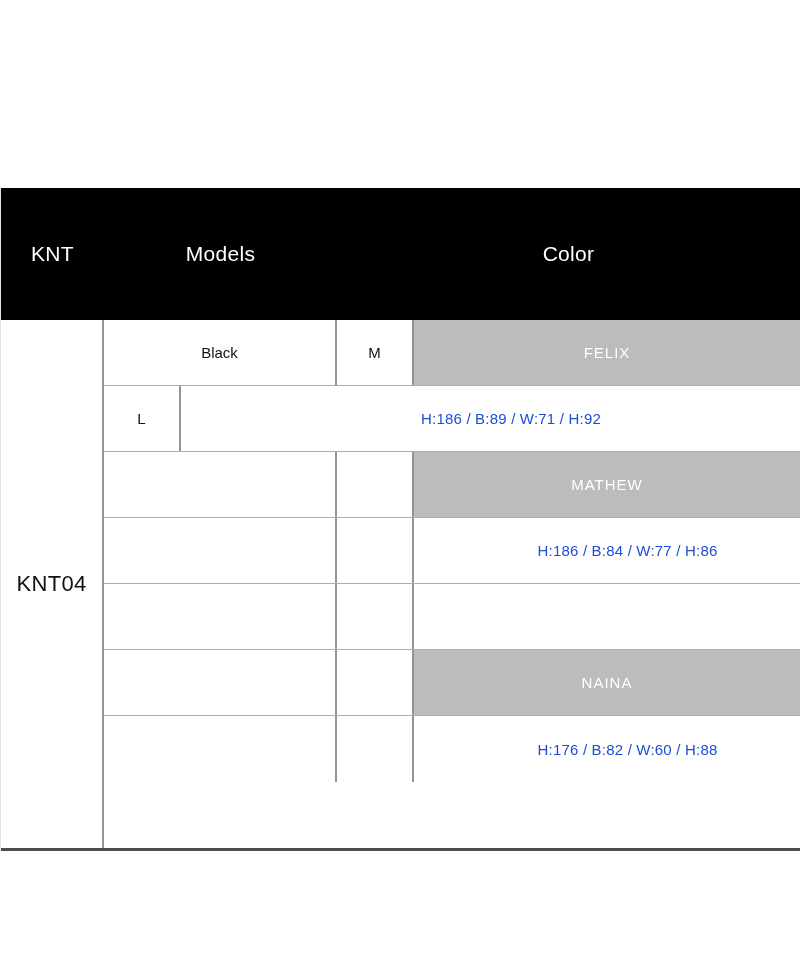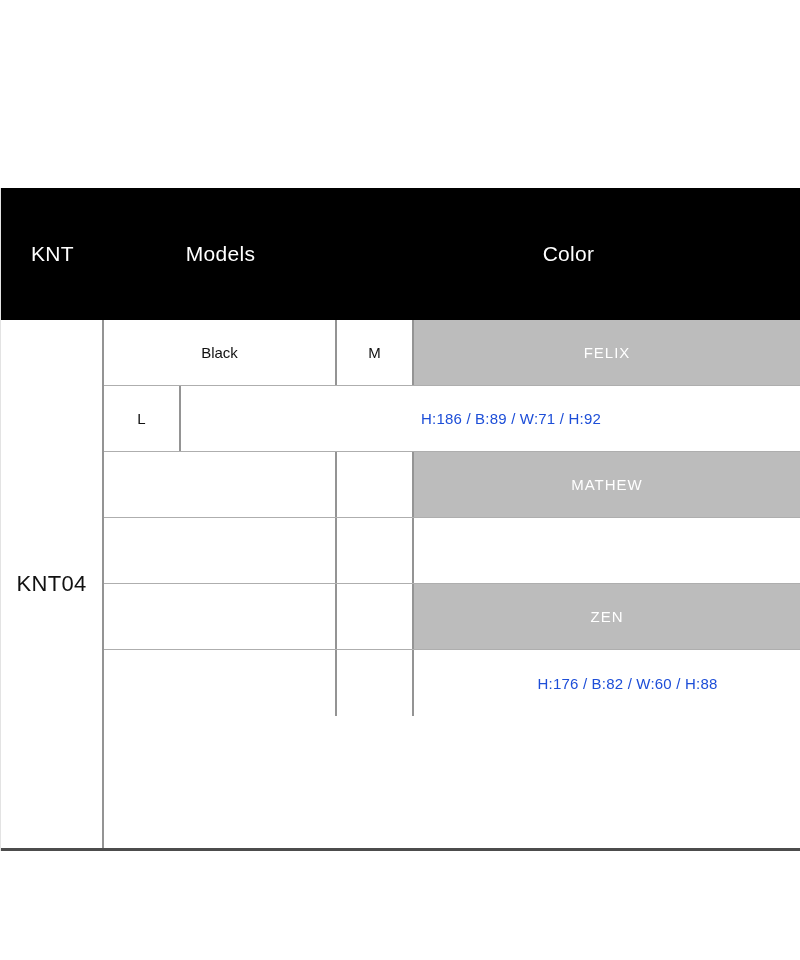--- a/index.html
+++ b/index.html
@@ -138,29 +138,34 @@
 
         <div class="row">
           <div class="cell cell-color"></div>
           <div class="cell cell-size"></div>
           <div class="cell cell-models model-name">MATHEW</div>
         </div>
 
         <div class="row">
           <div class="cell cell-color"></div>
           <div class="cell cell-size"></div>
+          <div class="cell cell-models measurements">H:186 / B:84 / W:77 / H:86</div>
         </div>
 
         <div class="row">
           <div class="cell cell-color"></div>
           <div class="cell cell-size"></div>
-          <div class="cell cell-models model-name">ZEN</div>
         </div>
 
 
+        <div class="row">
+          <div class="cell cell-color"></div>
+          <div class="cell cell-size"></div>
+          <div class="cell cell-models model-name">NAINA</div>
+        </div>
 
         <div class="row">
           <div class="cell cell-color"></div>
           <div class="cell cell-size"></div>
           <div class="cell cell-models measurements">H:176 / B:82 / W:60 / H:88</div>
         </div>
 
       </div>
     </div>
 

